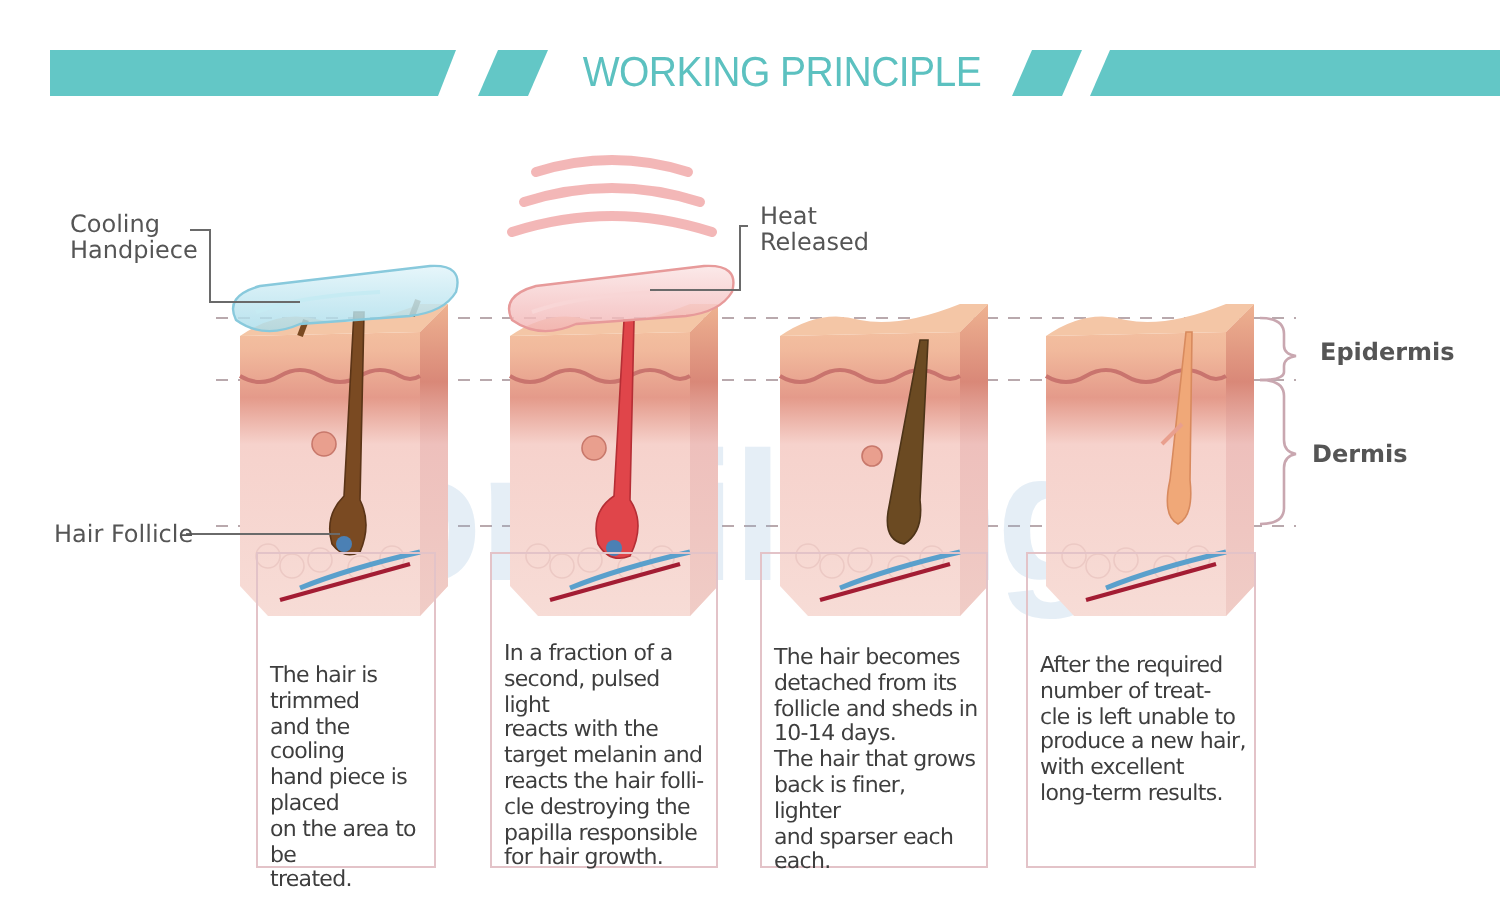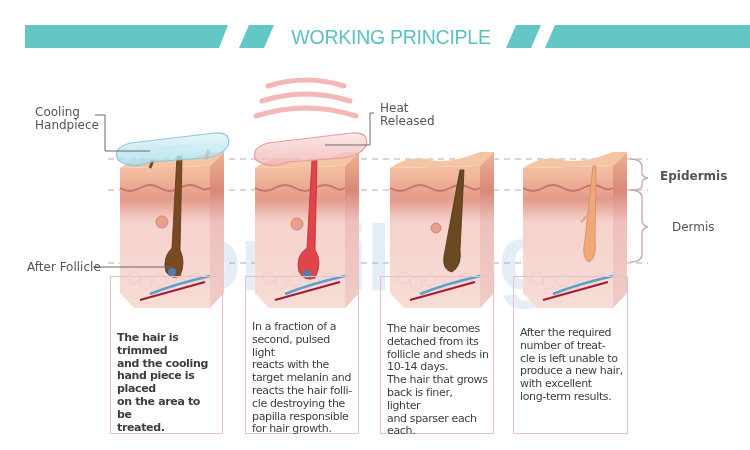--- a/index.html
+++ b/index.html
@@ -177,25 +177,25 @@
 </svg>
 
 <div class="label" style="left:35px; top:106px;">
   <div>Cooling</div>
   <div>Handpiece</div>
 </div>
 <div class="label" style="left:380px; top:102px;">
   <div>Heat</div>
   <div>Released</div>
 </div>
-<div class="label" style="left:27px; top:261px;">After Follicle</div>
+<div class="label" style="left:27px; top:261px;">Hair Follicle</div>
 <div class="label" style="left:660px; top:170px;font-weight:bold;">Epidermis</div>
-<div class="label" style="left:672px; top:221px;">Dermis</div>
-
-<div class="textbox" style="left:110px; width:113px;font-weight:bold;">
+<div class="label" style="left:656px; top:221px;font-weight:bold;">Dermis</div>
+
+<div class="textbox" style="left:128px; width:90px;">
   <div class="txt" style="top:55px;">
     <div>The hair is trimmed</div>
     <div>and the cooling</div>
     <div>hand piece is placed</div>
     <div>on the area to be</div>
     <div>treated.</div>
   </div>
 </div>
 
 <div class="textbox" style="left:245px; width:114px;padding-left:22px;">

